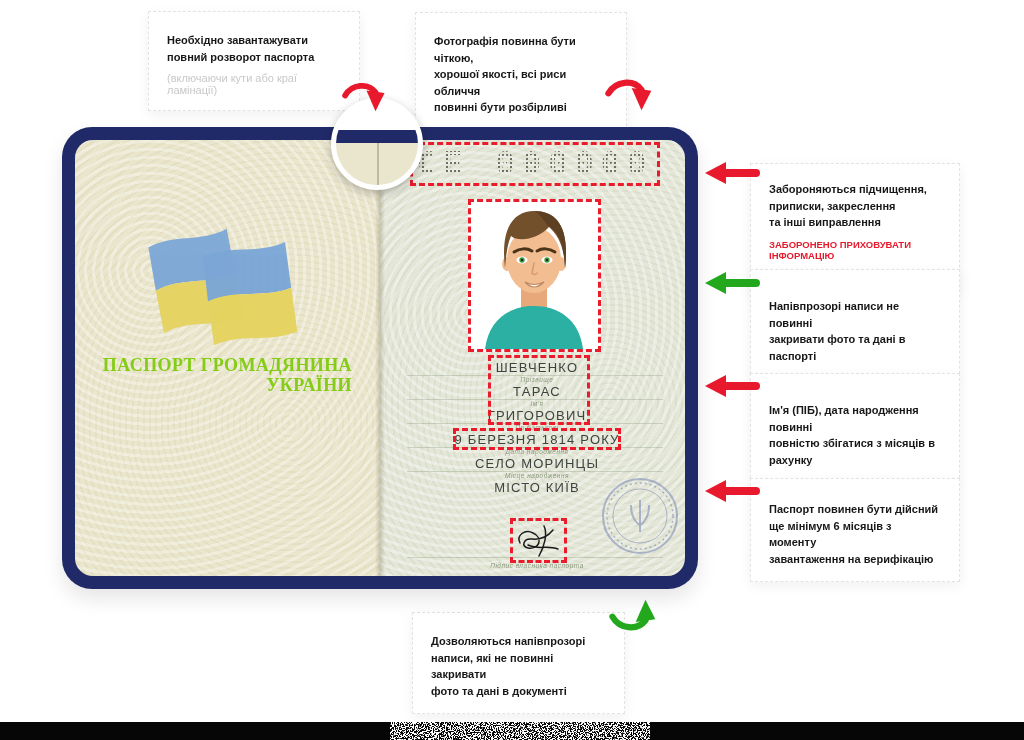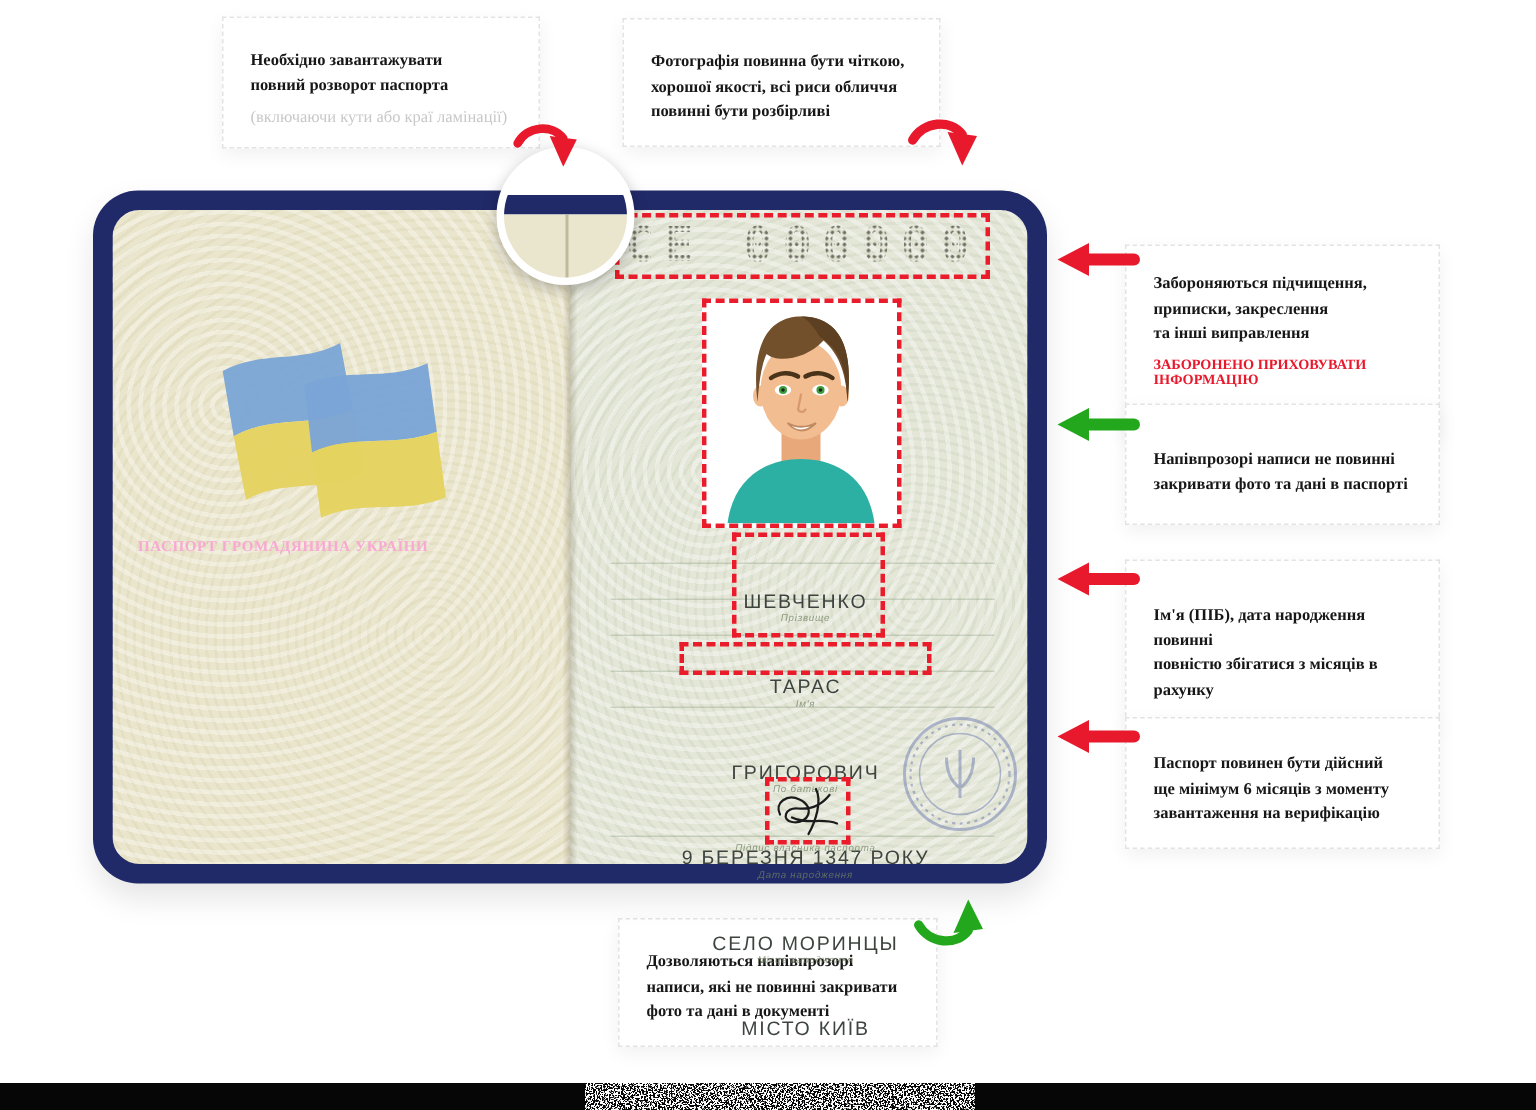--- a/index.html
+++ b/index.html
@@ -1,21 +1,21 @@
 <!DOCTYPE html>
 <html><head>
 <meta charset="utf-8">
 <style>
   html,body{margin:0;padding:0;background:#fff;}
   .canvas{position:relative;width:1024px;height:740px;background:#ffffff;overflow:hidden;
           font-family:"Liberation Sans",sans-serif;}
 
   
   .note{position:absolute;background:#fff;border:1px dashed #e3e3e3;box-sizing:border-box;
-        box-shadow:0 4px 12px rgba(0,0,0,0.06);padding:20px 18px 14px;font-family:Liberation Serif, serif;}
+        box-shadow:0 4px 12px rgba(0,0,0,0.06);padding:20px 18px 14px;}
   .note .main{margin:0;font-size:11px;font-weight:bold;line-height:1.5;color:#171717;white-space:pre-line;}
   .note .sub{margin:7px 0 0;font-size:11px;color:#c8c8c8;white-space:pre-line;}
   .note .warn{margin:8px 0 17px;font-size:9.5px;font-weight:bold;color:#e8192c;white-space:pre-line;}
   .c-tl{left:148px;top:11px;width:212px;min-height:80px;}
   .c-tr{left:415px;top:12px;width:212px;min-height:80px;}
   .c-r1{left:750px;top:163px;width:210px;min-height:80px;padding-top:17px;}
   .c-r2{left:750px;top:269px;width:210px;min-height:81px;padding-top:28px;}
   .c-r3{left:750px;top:373px;width:210px;min-height:79px;padding-top:28px;}
   .c-r4{left:750px;top:478px;width:210px;min-height:81px;padding-top:22px;}
   .c-b {left:412px;top:612px;width:213px;min-height:77px;padding-top:20px;}
@@ -28,41 +28,41 @@
   .page.left{background-color:#eae5cd;
     background-image:repeating-radial-gradient(circle at 25% 30%,rgba(255,255,255,0.35) 0 3px,rgba(0,0,0,0) 3px 8px),
                      repeating-radial-gradient(circle at 70% 65%,rgba(199,190,140,0.16) 0 2px,rgba(0,0,0,0) 2px 6px);}
   .page.right{background-color:#e4e6d7;
     background-image:repeating-radial-gradient(circle at 30% 40%,rgba(255,255,255,0.35) 0 3px,rgba(0,0,0,0) 3px 8px),
                      repeating-radial-gradient(circle at 75% 60%,rgba(168,185,158,0.16) 0 2px,rgba(0,0,0,0) 2px 6px);}
   .crease{position:absolute;left:50%;top:0;bottom:0;width:10px;margin-left:-5px;
           background:linear-gradient(to right,rgba(0,0,0,0),rgba(110,100,70,0.28),rgba(0,0,0,0));}
 
   .flags{position:absolute;left:73px;top:95px;width:178px;height:125px;}
-  .pp-title{position:absolute;left:30px;top:228px;width:260px;text-align:left;
-            font-family:"Liberation Serif",serif;font-weight:bold;font-size:10px;line-height:20px;
-            color:#f9a8d4;letter-spacing:0.4px;}
+  .pp-title{position:absolute;left:30px;top:228px;width:260px;text-align:right;
+            font-family:"Liberation Serif",serif;font-weight:bold;font-size:18px;line-height:20px;
+            color:#84cc16;letter-spacing:0.4px;}
 
   .fline{position:absolute;left:345px;width:256px;height:1px;background:rgba(124,146,112,0.30);}
 
   .dashed{border:3px dashed #ea1c2b;box-sizing:border-box;position:absolute;}
   .serial-box{left:348px;top:15px;width:250px;height:44px;}
   .serial{width:100%;text-align:center;line-height:37px;font-family:"DejaVu Sans Mono",monospace;
           font-size:32px;font-weight:bold;letter-spacing:7px;color:#9d9d8e;
           background-image:radial-gradient(circle,#6f6f62 1px,rgba(0,0,0,0) 1.3px);background-size:4px 4px;
           -webkit-background-clip:text;background-clip:text;-webkit-text-fill-color:transparent;}
   .photo-box{left:406px;top:72px;width:133px;height:153px;background:#ffffff;overflow:hidden;}
   .photo-box svg{display:block;width:100%;height:100%;}
   .name-box{left:426px;top:228px;width:102px;height:70px;}
   .date-box{left:391px;top:301px;width:168px;height:22px;}
   .sign-box{left:448px;top:391px;width:57px;height:45px;}
   .sign-box svg{display:block;width:100%;height:100%;}
 
   .fields{position:absolute;left:340px;top:233px;width:270px;text-align:center;}
-  .fields .val{font-size:13px;line-height:15px;font-weight:500;color:#3d443f;letter-spacing:1.2px;height:15px;margin-top:33px;}
+  .fields .val{font-size:13px;line-height:15px;font-weight:500;color:#3d443f;letter-spacing:1.2px;height:15px;}
   .fields .lbl,.sign-lbl{font-size:6.5px;line-height:9px;font-style:italic;color:rgba(112,130,98,0.75);
                          letter-spacing:0.5px;height:9px;}
   .sign-lbl{position:absolute;left:395px;top:434px;width:160px;text-align:center;}
   .stamp{position:absolute;left:538px;top:349px;width:80px;height:80px;opacity:0.5;}
 
   
   .loupe{position:absolute;left:331px;top:98px;width:92px;height:92px;border-radius:50%;
          background:#fff;border:5px solid #ffffff;box-shadow:0 3px 10px rgba(0,0,0,0.25);
          overflow:hidden;z-index:6;box-sizing:border-box;}
   .loupe .band{position:absolute;left:-5px;right:-5px;top:27px;height:13px;background:#212a68;}
@@ -182,21 +182,21 @@
       </svg>
     </div>
 
     <div class="fields">
       <div class="val">ШЕВЧЕНКО</div>
       <div class="lbl">Прізвище</div>
       <div class="val">ТАРАС</div>
       <div class="lbl">Ім'я</div>
       <div class="val">ГРИГОРОВИЧ</div>
       <div class="lbl">По батькові</div>
-      <div class="val">9 БЕРЕЗНЯ 1347 РОКУ</div>
+      <div class="val">9 БЕРЕЗНЯ 1814 РОКУ</div>
       <div class="lbl">Дата народження</div>
       <div class="val">СЕЛО МОРИНЦЫ</div>
       <div class="lbl">Місце народження</div>
       <div class="val">МІСТО КИЇВ</div>
     </div>
 
     <div class="dashed name-box"></div>
     <div class="dashed date-box"></div>
 
     <div class="dashed sign-box">

